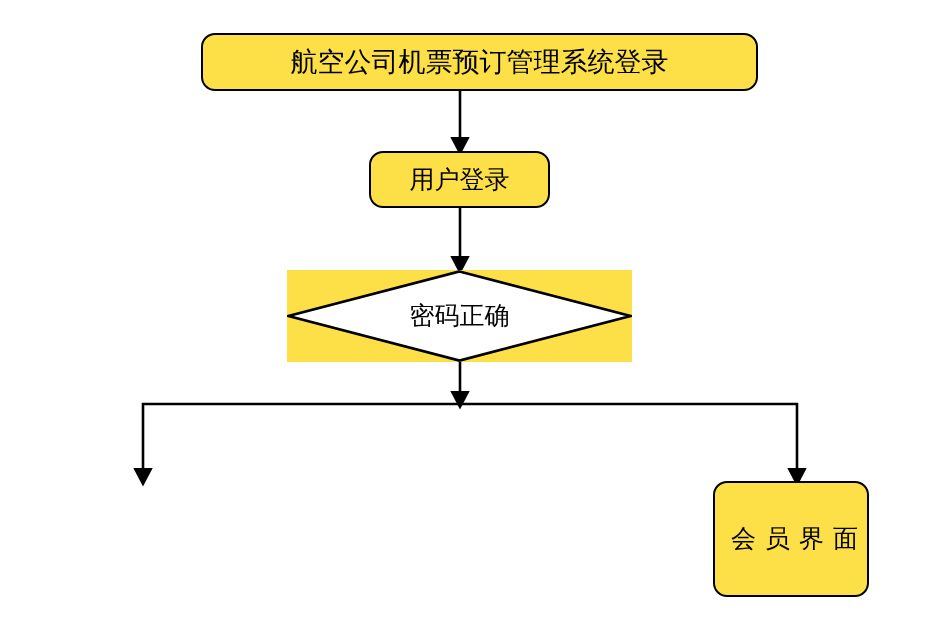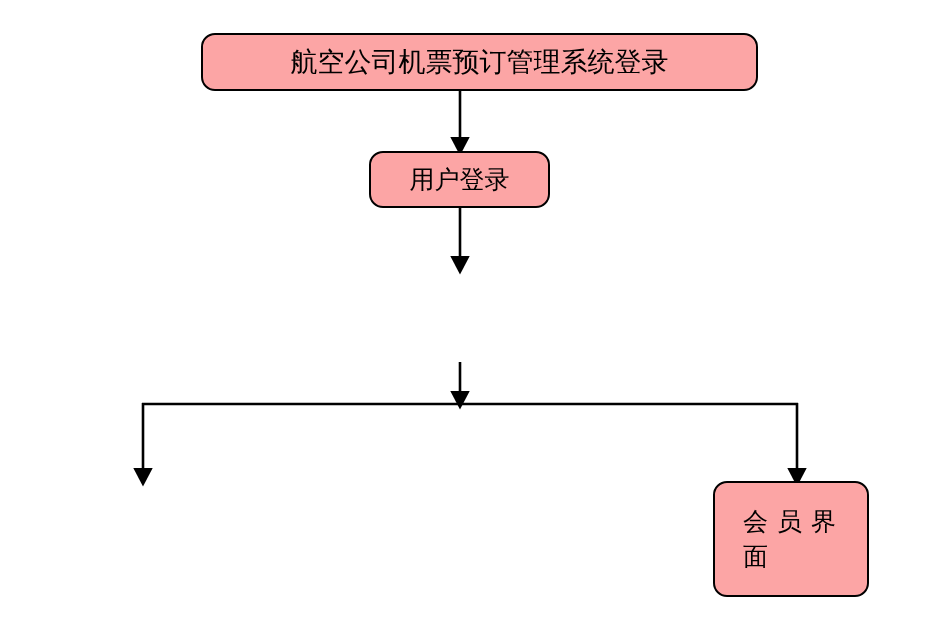--- a/index.html
+++ b/index.html
@@ -25,21 +25,21 @@
     pointer-events: none;
   }
   .node {
     position: absolute;
     box-sizing: border-box;
     display: flex;
     align-items: center;
     justify-content: center;
     text-align: center;
     color: #000000;
-    background: #fca5a5;
+    background: #fde047;
   }
   .rounded-box {
     border: 2px solid #000000;
     border-radius: 14px;
   }
   .node-title {
     left: 201px;
     top: 33px;
     width: 557px;
     height: 58px;
@@ -68,21 +68,21 @@
     text-align: left;
   }
   .node-member {
     left: 713px;
     top: 481px;
     width: 156px;
     height: 116px;
     font-size: 25px;
     line-height: 1.42;
     justify-content: flex-start;
-    padding-left: 28px;
+    padding-left: 16px;
     letter-spacing: 9px;
     text-align: left;
   }
   .node-decision {
     left: 287px;
     top: 270px;
     width: 345px;
     height: 92px;
   }
   .node-decision .diamond-svg {
@@ -132,20 +132,26 @@
   <div class="nodes-layer">
 
     <div class="node rounded-box node-title">
       <span>航空公司机票预订管理系统登录</span>
     </div>
 
     <div class="node rounded-box node-login">
       <span>用户登录</span>
     </div>
 
+    <div class="node node-decision">
+      <svg class="diamond-svg" width="345" height="92" viewBox="0 0 345 92" xmlns="http://www.w3.org/2000/svg">
+        <polygon points="172.5,1.4 343.6,46 172.5,90.6 1.4,46" fill="#ffffff" stroke="#000000" stroke-width="2.6" stroke-linejoin="miter"></polygon>
+      </svg>
+      <span class="diamond-label">密码正确</span>
+    </div>
 
 
     <div class="node rounded-box node-member">
       <span>会员界面</span>
     </div>
 
   </div>
 </div>
 
 </body></html>

